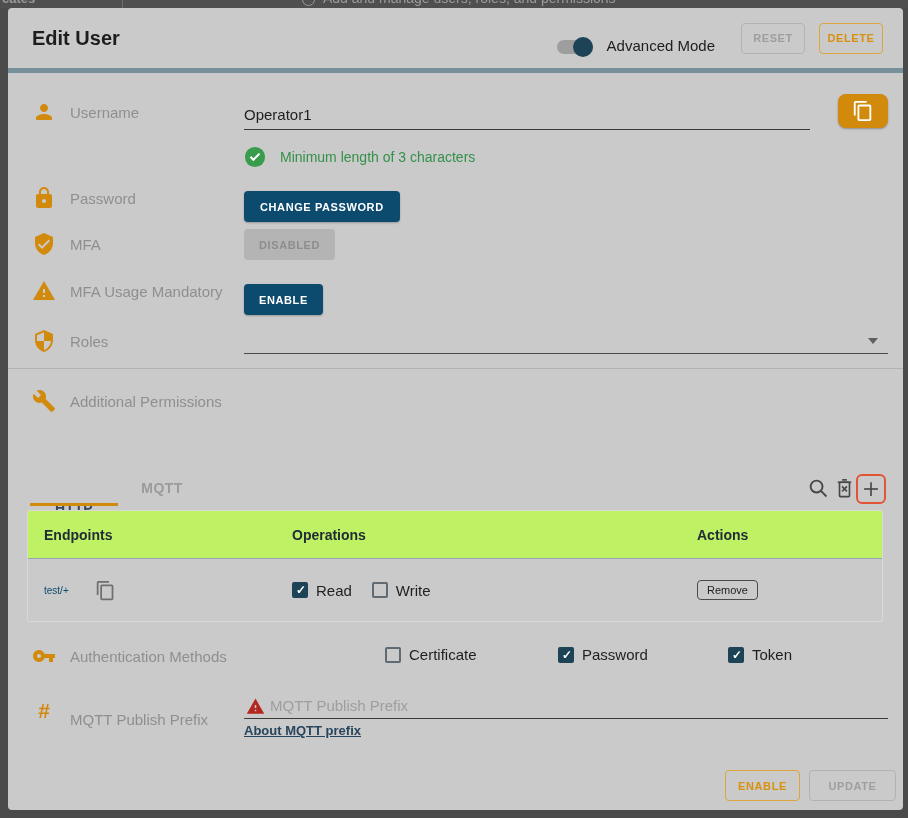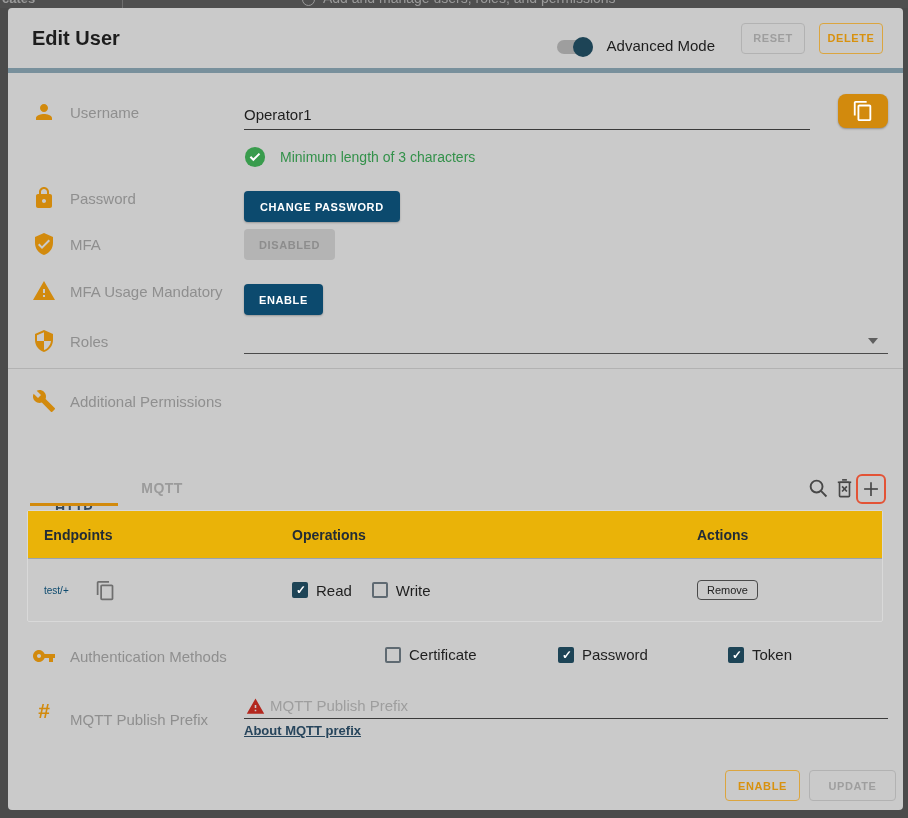--- a/index.html
+++ b/index.html
@@ -49,21 +49,21 @@
   .select-line .chev{position:absolute;right:10px;top:12px;}
   
   .tab{position:absolute;top:0;width:88px;height:28px;display:flex;align-items:center;justify-content:center;font-size:14px;font-weight:bold;letter-spacing:.4px;cursor:pointer;}
   .tab.active{color:#35495c;}
   .tab.inactive{color:#9b9b9b;}
   .tab-underline{position:absolute;left:22px;top:29px;width:88px;height:3px;background:#d28a0d;}
   .tool-icon{position:absolute;cursor:pointer;color:#474747;}
   .plus-box{position:absolute;width:30px;height:30px;border:2px solid #e35336;border-radius:6px;display:flex;align-items:center;justify-content:center;cursor:pointer;color:#474747;}
   
   .perm-table{position:absolute;left:19px;top:502px;width:856px;border:1px solid #d9d9d9;border-radius:2px;}
-  .pt-header{height:48px;background:#eab308;display:flex;align-items:center;border-bottom:1px solid #98a3b0;}
+  .pt-header{height:48px;background:#bef264;display:flex;align-items:center;border-bottom:1px solid #98a3b0;}
   .pt-header .col{font-size:14px;font-weight:bold;color:#222c36;}
   .pt-row{height:62px;display:flex;align-items:center;position:relative;}
   .col-endpoints{position:relative;width:264px;padding-left:16px;display:flex;align-items:center;gap:26px;}
   .col-operations{width:380px;display:flex;align-items:center;gap:20px;}
   .col-actions{flex:1;padding-left:25px;}
   .endpoint-text{font-size:10px;color:#0c4a6e;}
   .row-copy-icon{color:#6f6f6f;cursor:pointer;}
   .checkbox{position:relative;width:16px;height:16px;border:2px solid #5f6a72;border-radius:2px;background:transparent;cursor:pointer;flex:0 0 auto;}
   .checkbox.checked{background:#1d4456;border-color:#1d4456;}
   .checkbox.checked::after{content:"✓";position:absolute;left:2px;top:-1px;font-size:12px;font-weight:bold;color:#fff;}

